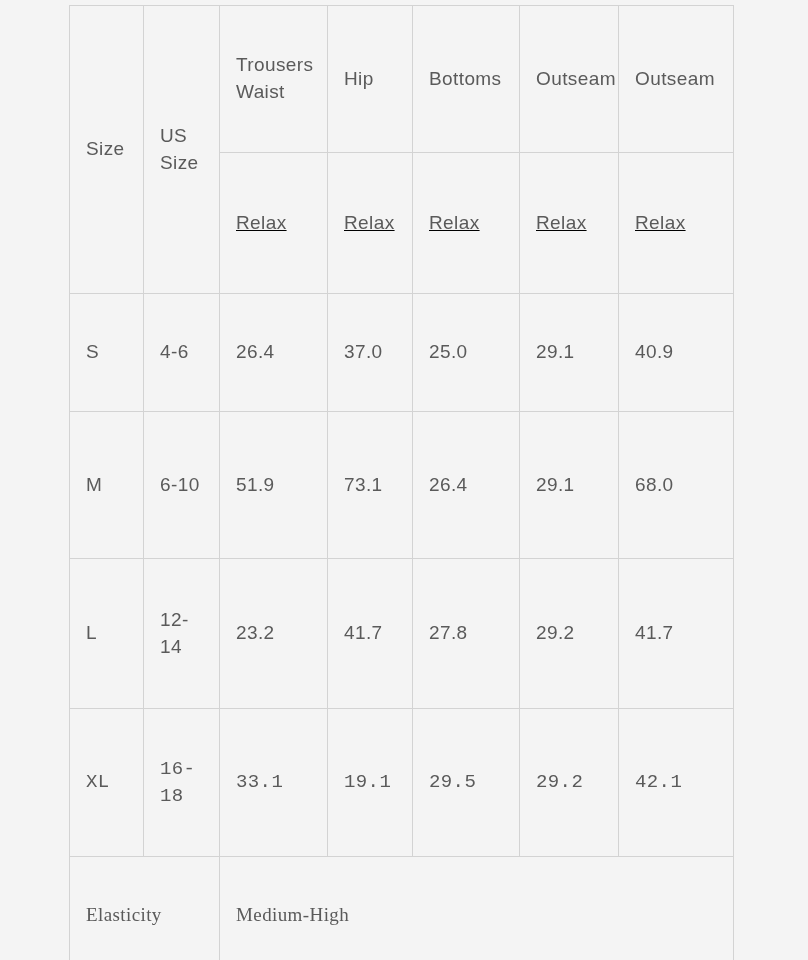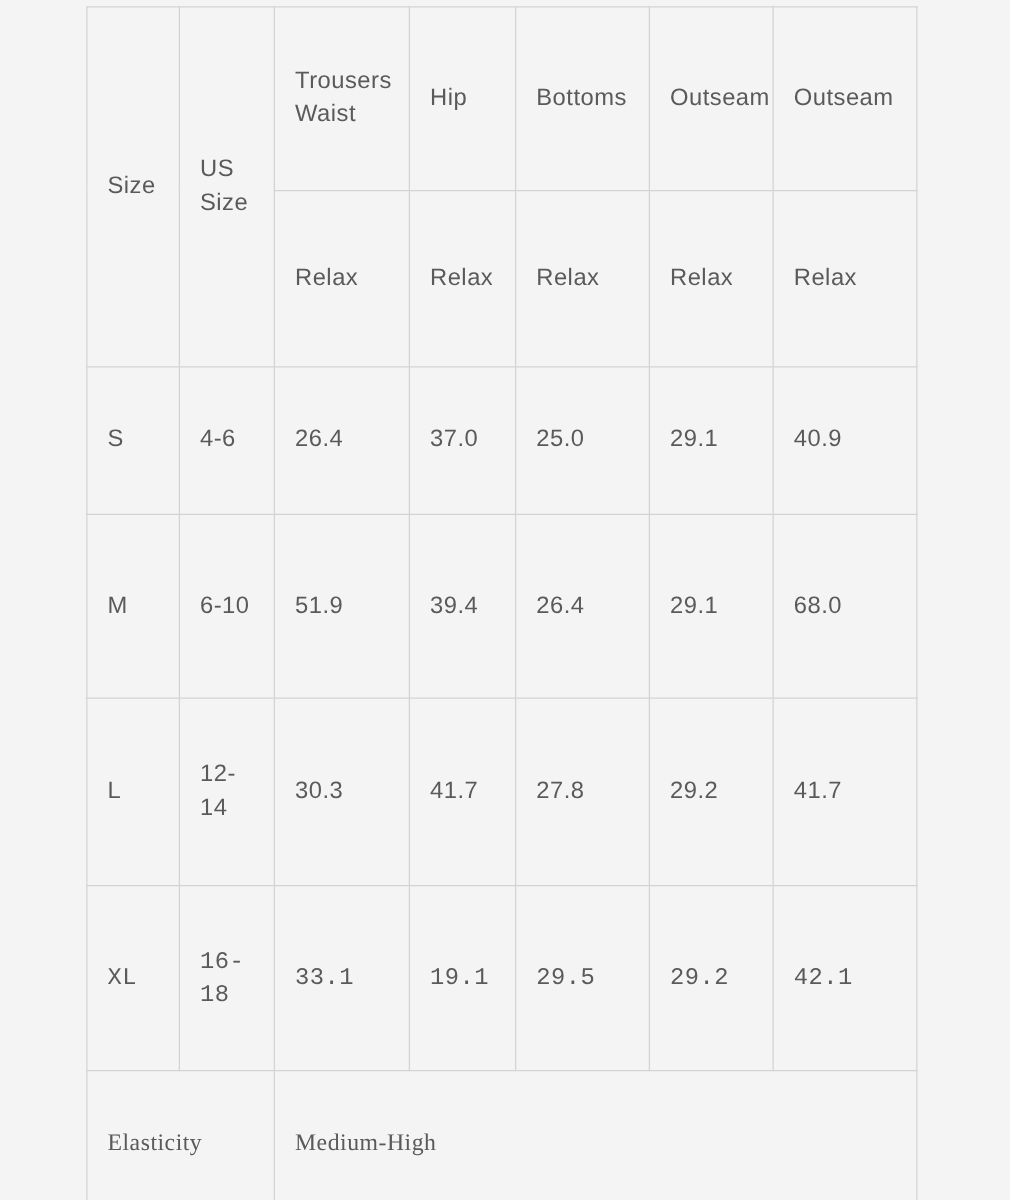--- a/index.html
+++ b/index.html
@@ -51,21 +51,21 @@
   col.c-size      { width: 74px;  }
   col.c-ussize    { width: 76px;  }
   col.c-waist     { width: 108px; }
   col.c-hip       { width: 85px;  }
   col.c-bottoms   { width: 107px; }
   col.c-inseam    { width: 99px;  }
   col.c-outseam   { width: 115px; }
 
   
   tr.r-head-top    { height: 147px; }
-  tr.r-head-bottom { height: 141px; }
+  tr.r-head-bottom { height: 141px; text-decoration: underline; }
   tr.r-s           { height: 118px; }
   tr.r-m           { height: 147px; }
   tr.r-l           { height: 150px; }
   tr.r-xl          { height: 148px; font-family: Liberation Mono, monospace; }
   tr.r-elastic     { height: 117px; font-family: Liberation Serif, serif; }
 
   .hdr-label { white-space: normal; }
   .num       { white-space: nowrap; }
   .stacked   { white-space: normal; }
 
@@ -114,30 +114,30 @@
         <td class="num">37.0</td>
         <td class="num">25.0</td>
         <td class="num">29.1</td>
         <td class="num">40.9</td>
       </tr>
 
       <tr class="r-m">
         <td>M</td>
         <td class="stacked">6-10</td>
         <td class="num">51.9</td>
-        <td class="num">39.4</td>
+        <td class="num">73.1</td>
         <td class="num">26.4</td>
         <td class="num">29.1</td>
         <td class="num">68.0</td>
       </tr>
 
       <tr class="r-l">
         <td>L</td>
         <td class="stacked">12-14</td>
-        <td class="num">30.3</td>
+        <td class="num">23.2</td>
         <td class="num">41.7</td>
         <td class="num">27.8</td>
         <td class="num">29.2</td>
         <td class="num">41.7</td>
       </tr>
 
       <tr class="r-xl">
         <td>XL</td>
         <td class="stacked">16-18</td>
         <td class="num">33.1</td>

